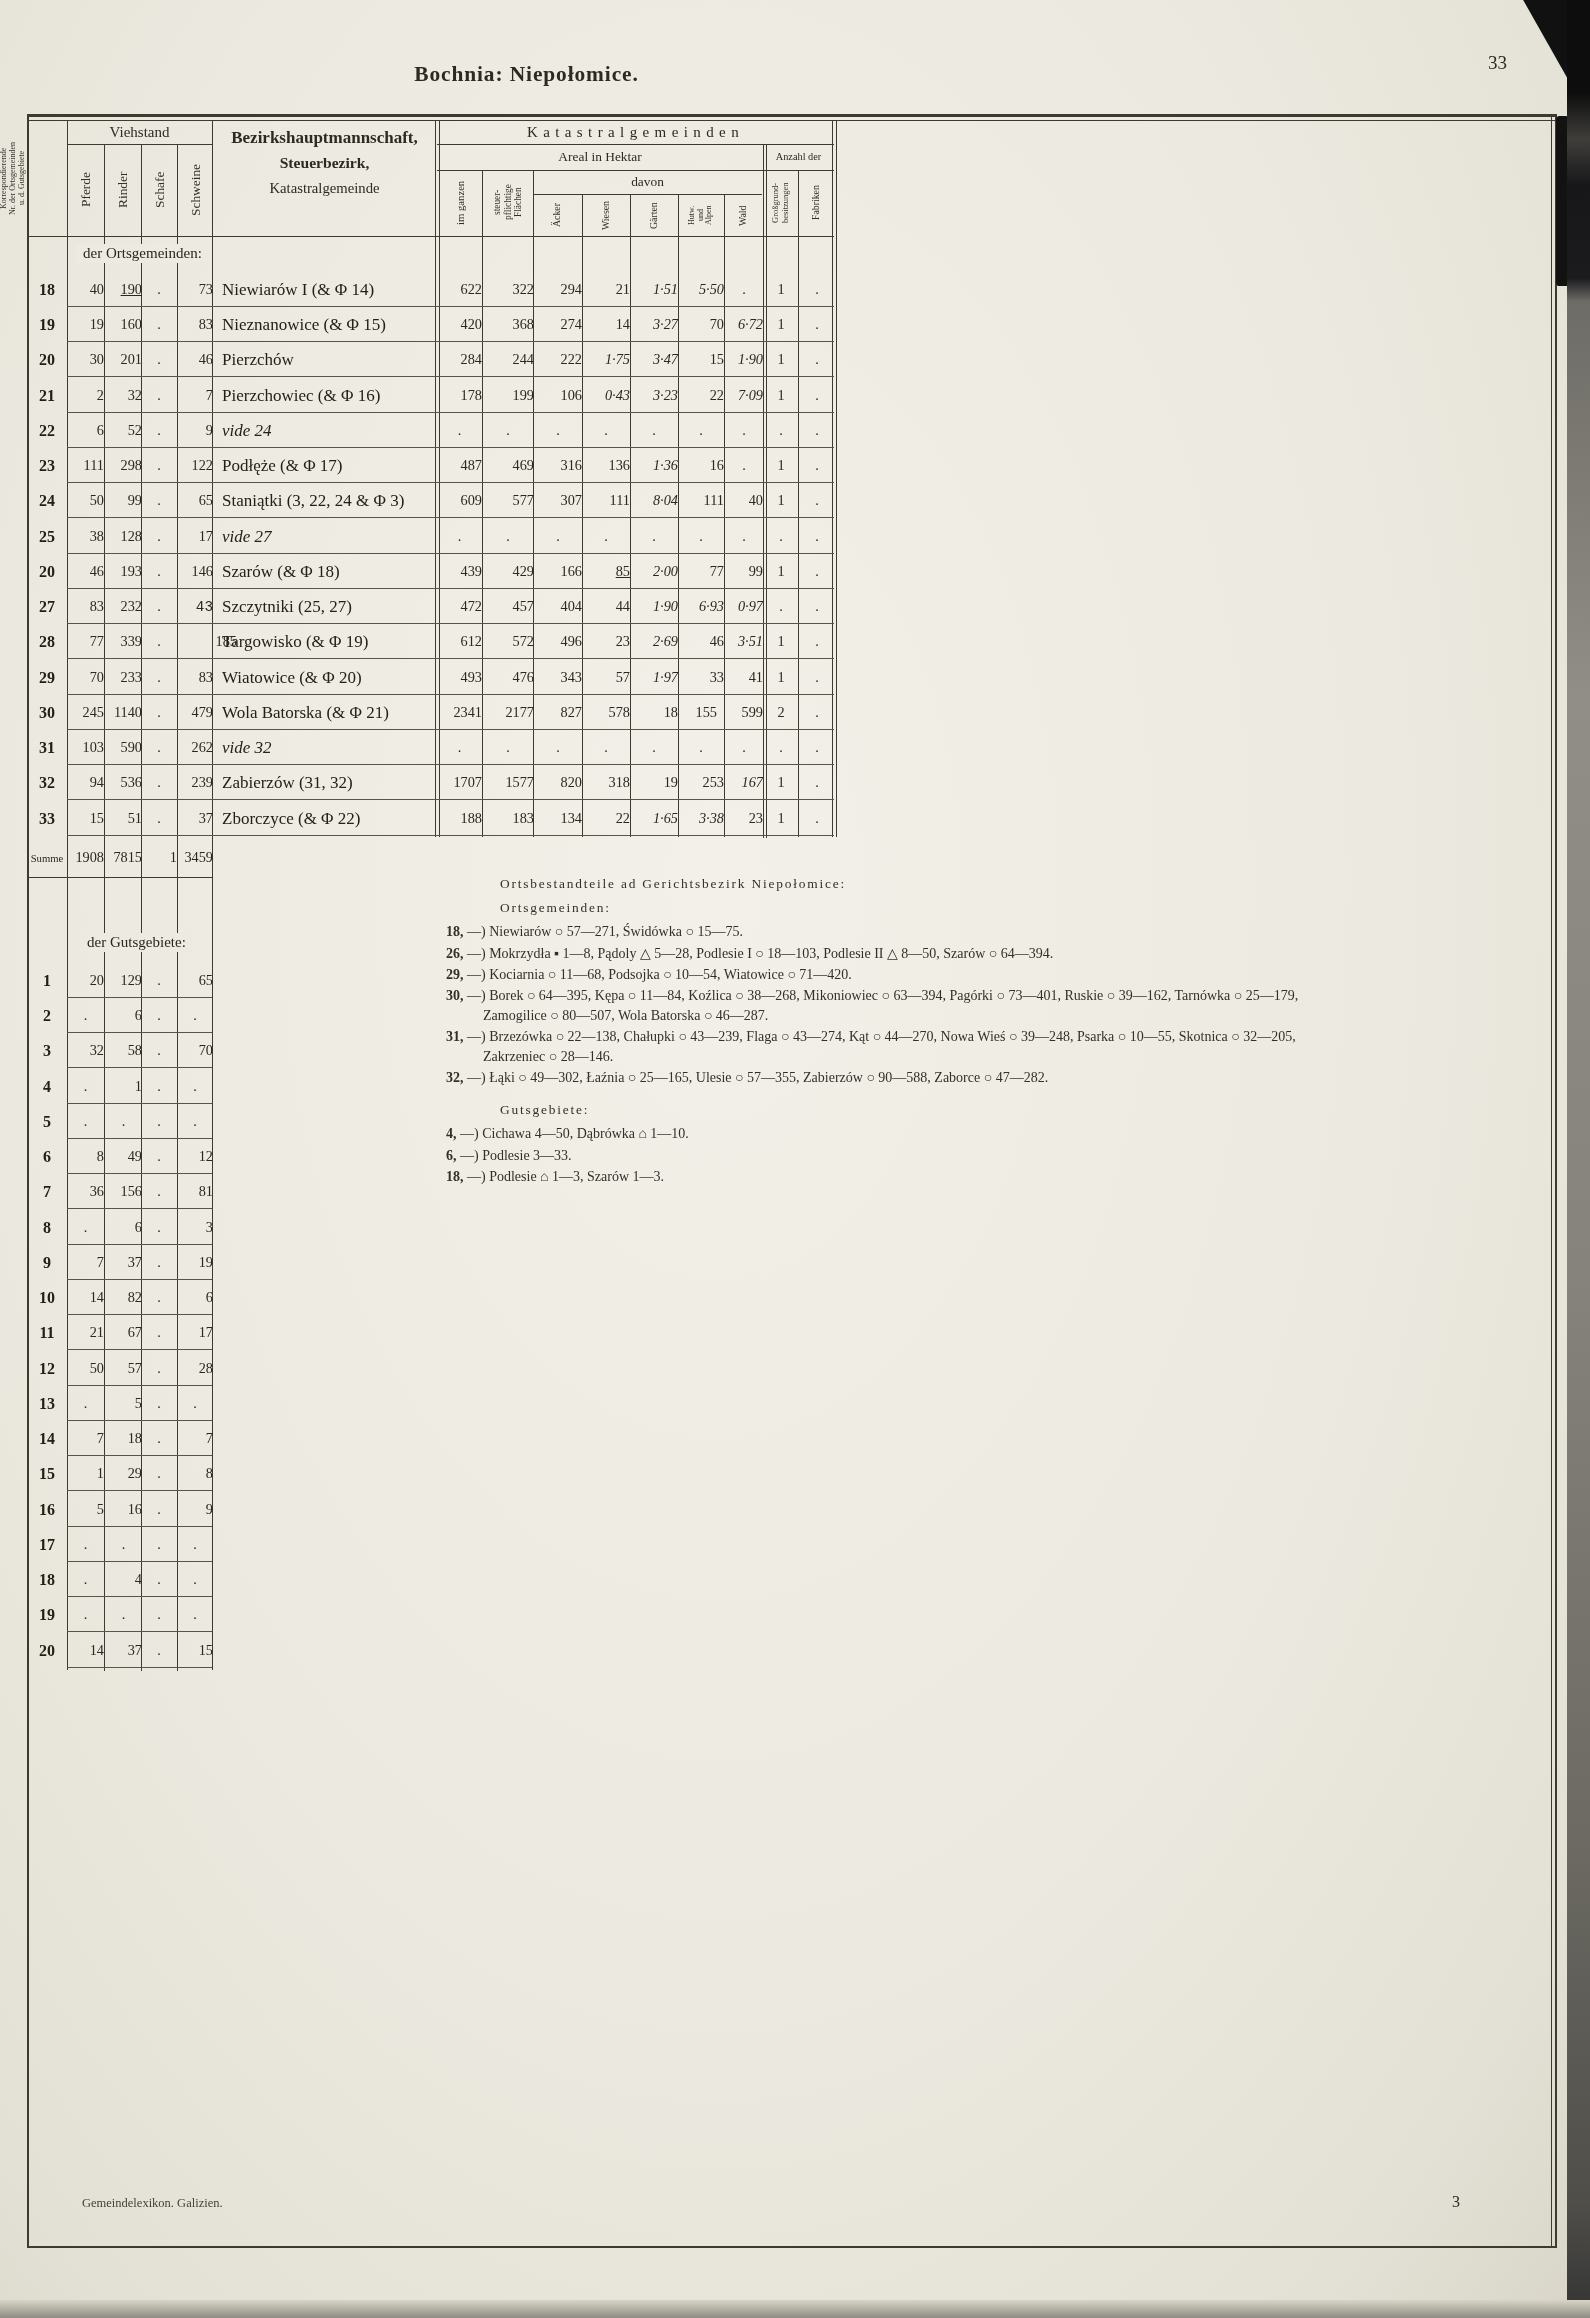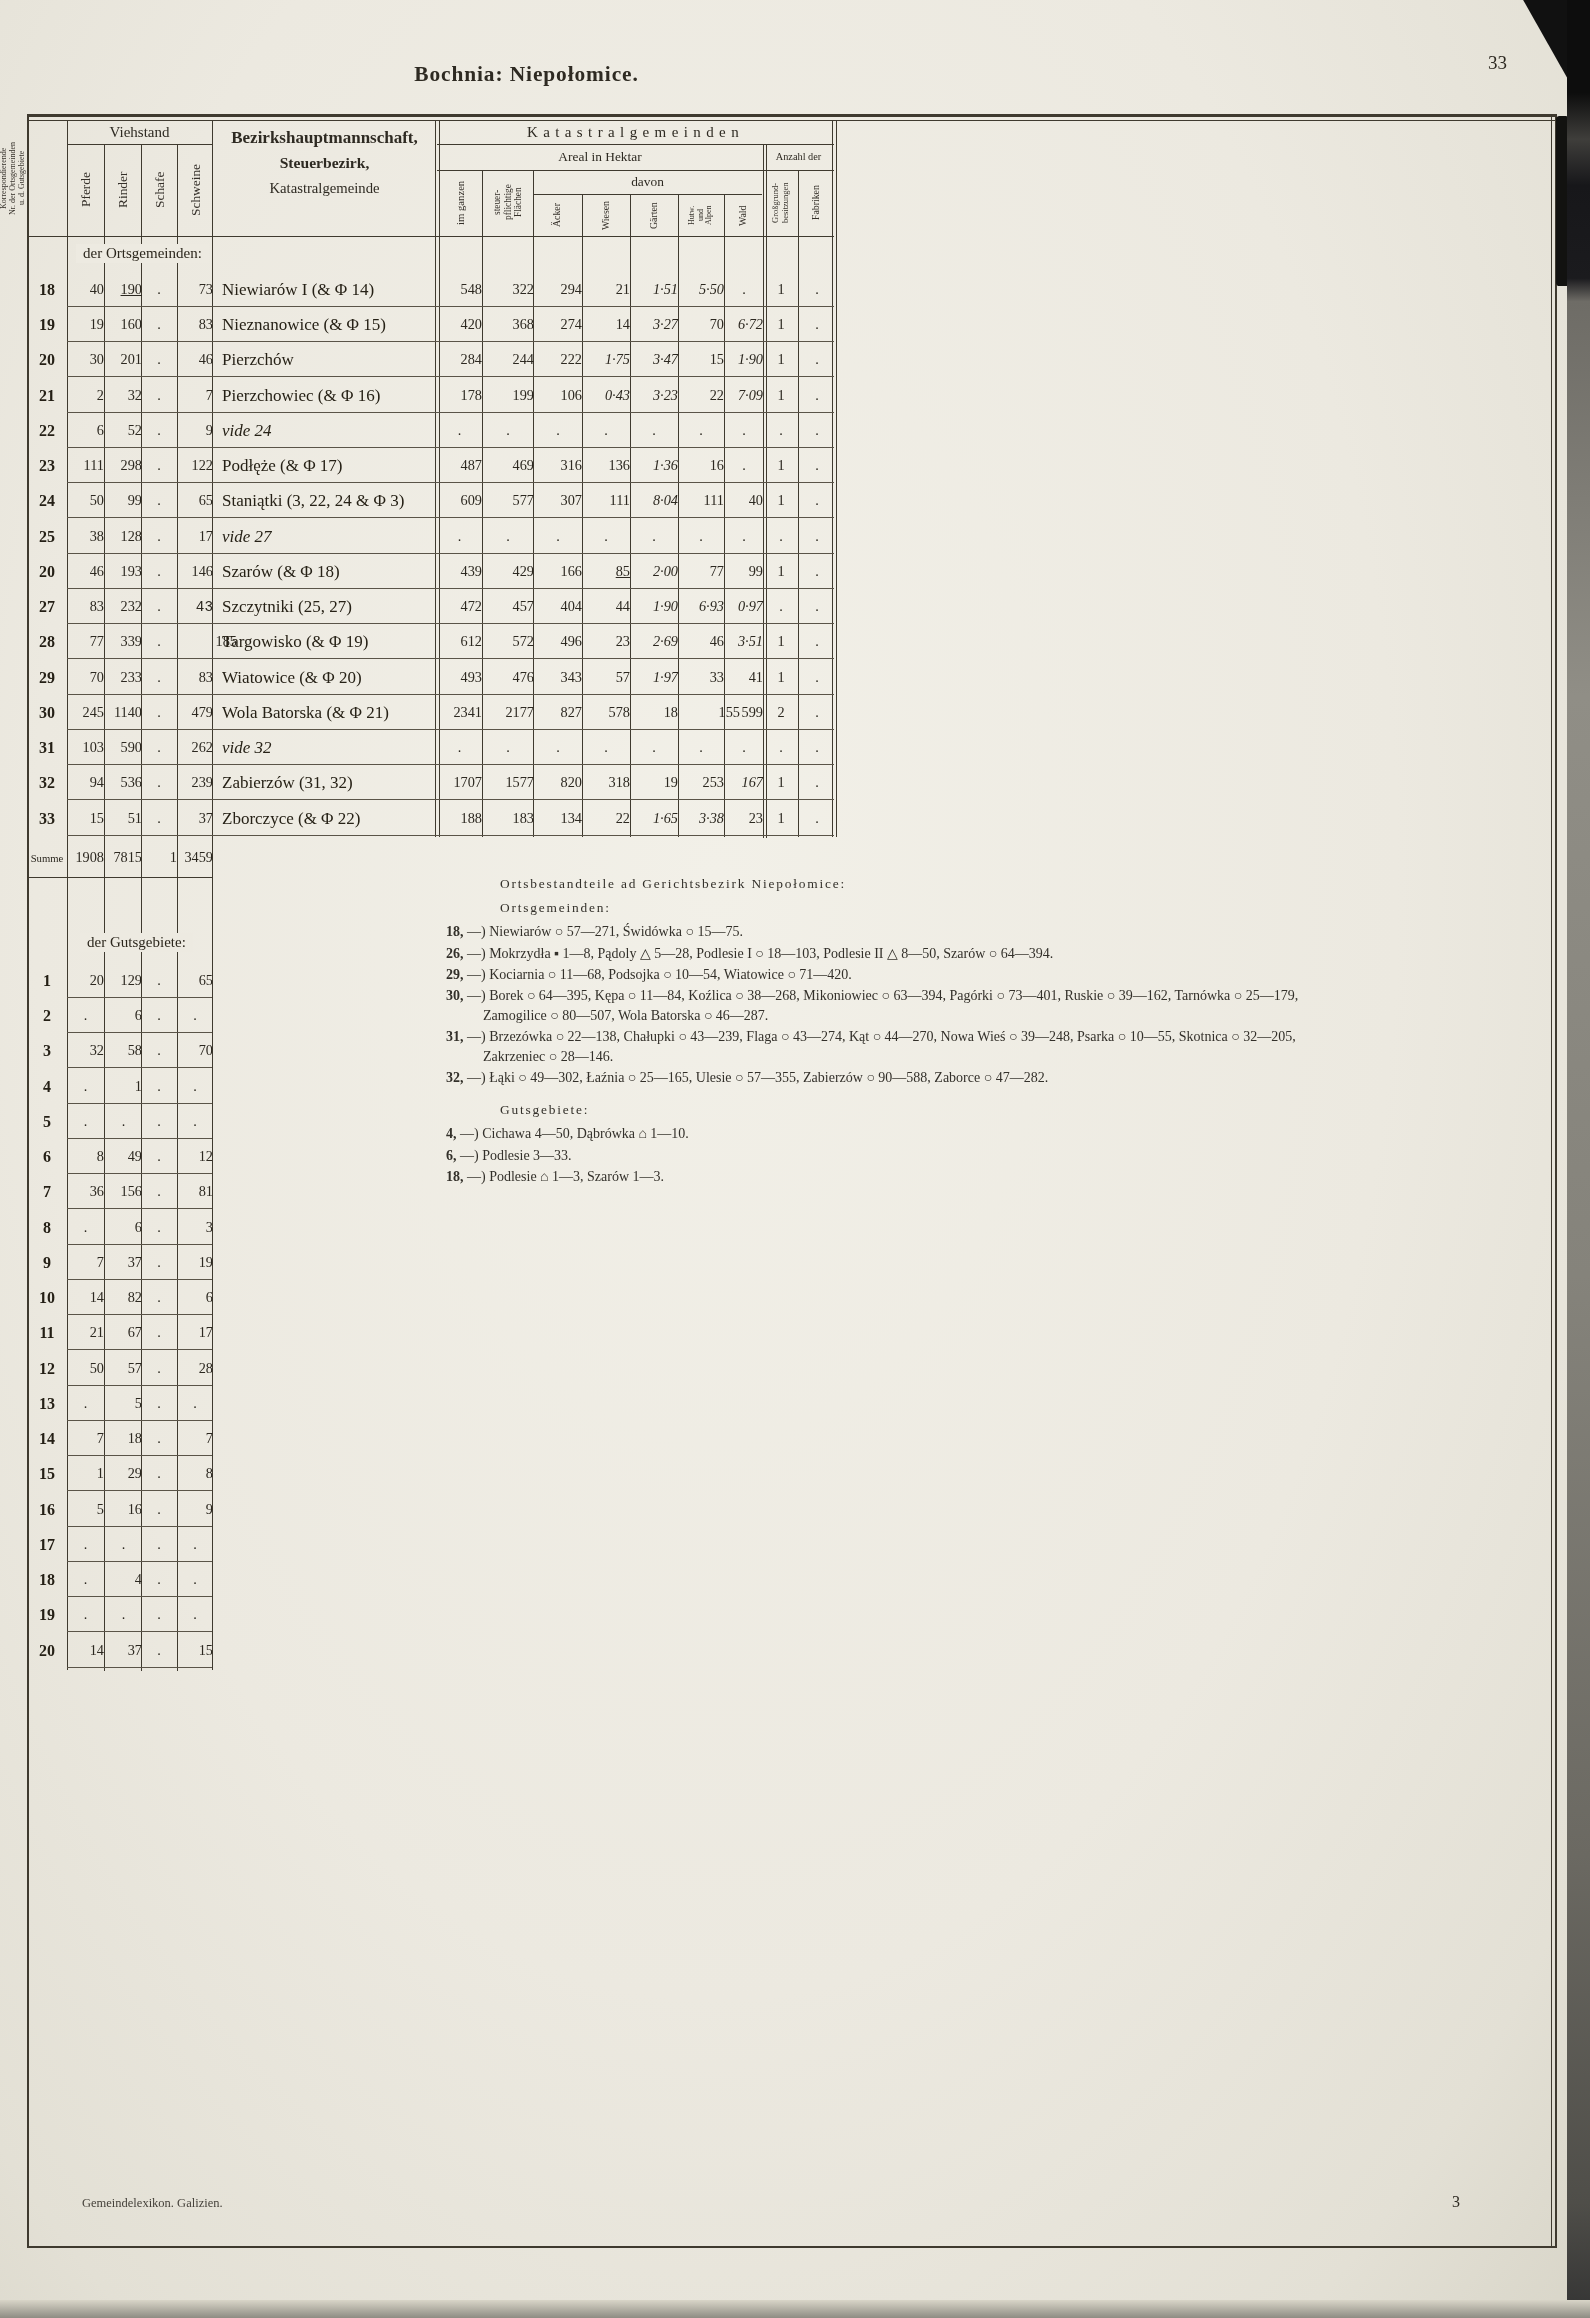--- a/index.html
+++ b/index.html
@@ -127,21 +127,21 @@
 <div class="seclabel" style="left:80px;top:933px">der Gutsgebiete:</div>
 
 <div id="rows1" style="position:absolute;left:27px;top:272px;width:807px;height:564px">
     <div class="trow" style="top: 0px;">
       <div class="cell nr" style="left: 0px; width: 40px; height: 35px;">18</div>
       <div class="cell num" style="left: 40px; width: 37px; height: 35px;">40</div>
       <div class="cell num" style="left: 78px; width: 37px; height: 35px; text-decoration: underline;">190</div>
       <div class="cell num dot" style="left: 114px; width: 36px; height: 35px;">.</div>
       <div class="cell num" style="left: 150px; width: 36px; height: 35px;">73</div>
       <div class="cell nm" style="left: 186px; width: 225px; height: 35px;">Niewiarów I (&amp; Φ 14)</div>
-      <div class="cell num" style="left: 410px; width: 45px; height: 35px;">548</div>
+      <div class="cell num" style="left: 410px; width: 45px; height: 35px;">622</div>
       <div class="cell num" style="left: 455px; width: 52px; height: 35px;">322</div>
       <div class="cell num" style="left: 507px; width: 48px; height: 35px;">294</div>
       <div class="cell num" style="left: 555px; width: 48px; height: 35px;">21</div>
       <div class="cell num ital" style="left: 603px; width: 48px; height: 35px;">1·51</div>
       <div class="cell num ital" style="left: 651px; width: 46px; height: 35px;">5·50</div>
       <div class="cell num dot" style="left: 698px; width: 38px; height: 35px;">.</div>
       <div class="cell num ctr" style="left: 736px; width: 36px; height: 35px;">1</div>
       <div class="cell num ctr dot" style="left: 772px; width: 36px; height: 35px;">.</div>
       <div class="rule1"></div>
     </div>
@@ -348,21 +348,21 @@
       <div class="cell num" style="left: 40px; width: 37px; height: 35px;">245</div>
       <div class="cell num" style="left: 78px; width: 37px; height: 35px;">1140</div>
       <div class="cell num dot" style="left: 114px; width: 36px; height: 35px;">.</div>
       <div class="cell num" style="left: 150px; width: 36px; height: 35px;">479</div>
       <div class="cell nm" style="left: 186px; width: 225px; height: 35px;">Wola Batorska (&amp; Φ 21)</div>
       <div class="cell num" style="left: 410px; width: 45px; height: 35px;">2341</div>
       <div class="cell num" style="left: 455px; width: 52px; height: 35px;">2177</div>
       <div class="cell num" style="left: 507px; width: 48px; height: 35px;">827</div>
       <div class="cell num" style="left: 555px; width: 48px; height: 35px;">578</div>
       <div class="cell num" style="left: 603px; width: 48px; height: 35px;">18</div>
-      <div class="cell num" style="left: 667px; width: 46px; height: 35px;">155</div>
+      <div class="cell num" style="left: 644px; width: 46px; height: 35px;">155</div>
       <div class="cell num" style="left: 698px; width: 38px; height: 35px;">599</div>
       <div class="cell num ctr" style="left: 736px; width: 36px; height: 35px;">2</div>
       <div class="cell num ctr dot" style="left: 772px; width: 36px; height: 35px;">.</div>
       <div class="rule1"></div>
     </div>
     <div class="trow" style="top: 458px;">
       <div class="cell nr" style="left: 0px; width: 40px; height: 35px;">31</div>
       <div class="cell num" style="left: 40px; width: 37px; height: 35px;">103</div>
       <div class="cell num" style="left: 78px; width: 37px; height: 35px;">590</div>
       <div class="cell num dot" style="left: 114px; width: 36px; height: 35px;">.</div>

